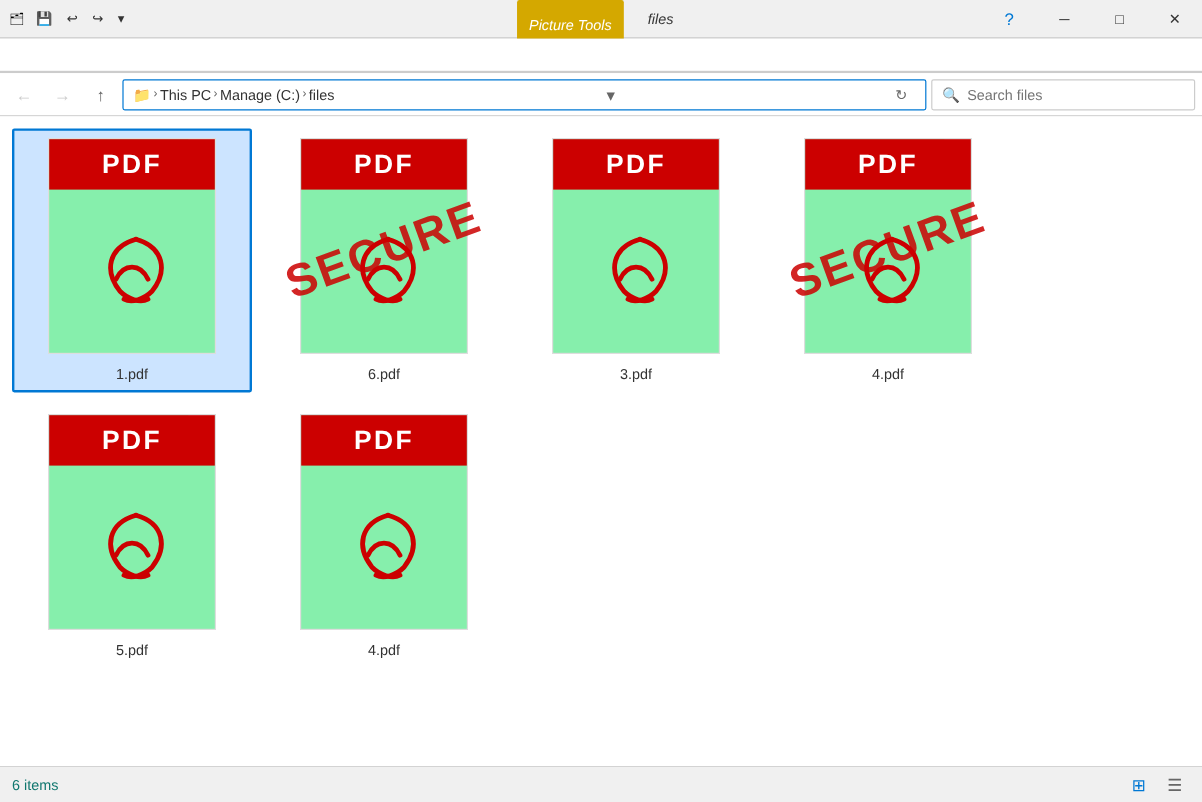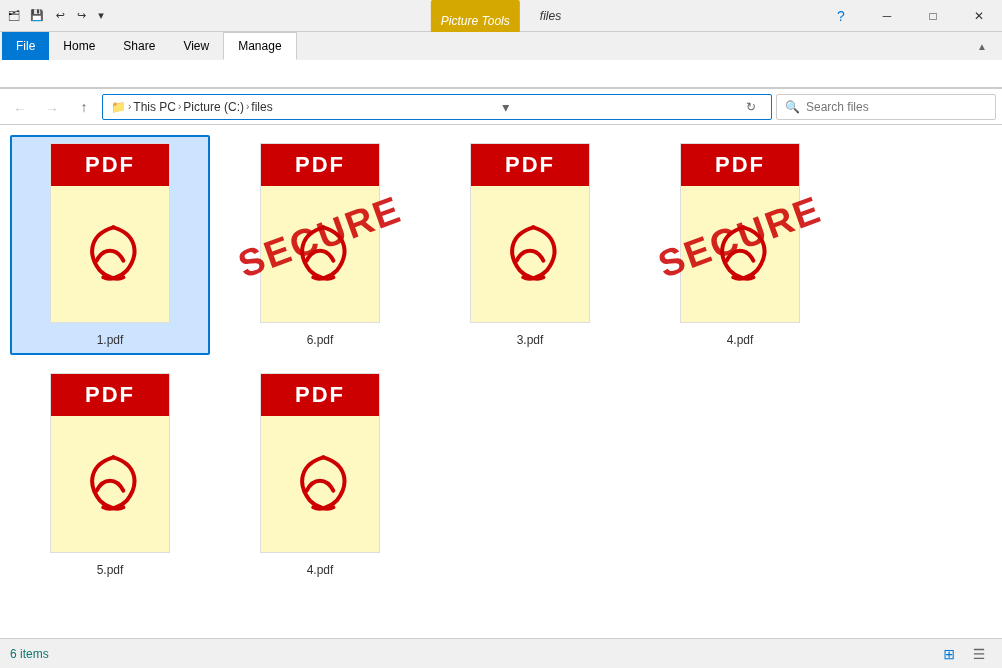--- a/index.html
+++ b/index.html
@@ -206,23 +206,23 @@
     .pdf-icon {
       width: 160px;
       height: 190px;
       position: relative;
       display: flex;
       flex-direction: column;
       align-items: center;
     }
 
     .page-body {
-      width: 120px;
+      width: 140px;
       height: 180px;
-      background: #fef9c3;
+      background: #86efac;
       border: 1px solid #ddd;
       position: relative;
       display: flex;
       flex-direction: column;
       align-items: center;
     }
     
     .page-body::before {
       content: '';
       position: absolute;
@@ -343,47 +343,37 @@
   </div>
   <div class="title-bar-controls">
     <button class="title-btn" style="color:#0078d4; font-size:14px;">?</button>
     <button class="title-btn minimize-button">─</button>
     <button class="title-btn maximize-button">□</button>
     <button class="title-btn close">✕</button>
   </div>
 </div>
 
 <div class="ribbon">
-  <div class="ribbon-tabs">
-    <button class="ribbon-tab file">File</button>
-    <button class="ribbon-tab">Home</button>
-    <button class="ribbon-tab">Share</button>
-    <button class="ribbon-tab">View</button>
-    <button class="ribbon-tab active">Manage</button>
-    <span style="margin-left:auto; display:flex; align-items:center; padding-right:6px;">
-      <button class="nav-btn" style="font-size:10px;">▲</button>
-    </span>
-  </div>
   <div class="ribbon-content">
     
   </div>
 </div>
 
 <div class="address-area">
   <button class="nav-btn disabled">←</button>
   <button class="nav-btn disabled">→</button>
   <button class="nav-btn">↑</button>
 
   <div class="address-bar">
     <div class="address-path">
       <span>📁</span>
       <span class="address-arrow">›</span>
       <span>This PC</span>
       <span class="address-arrow">›</span>
-      <span>Picture (C:)</span>
+      <span>Manage (C:)</span>
       <span class="address-arrow">›</span>
       <span>files</span>
     </div>
     <button class="address-refresh">▾</button>
     <button class="address-refresh" style="font-size:12px;">↻</button>
   </div>
 
   <div class="search-bar">
     <span>🔍</span>
     <input type="text" placeholder="Search files" style="">

